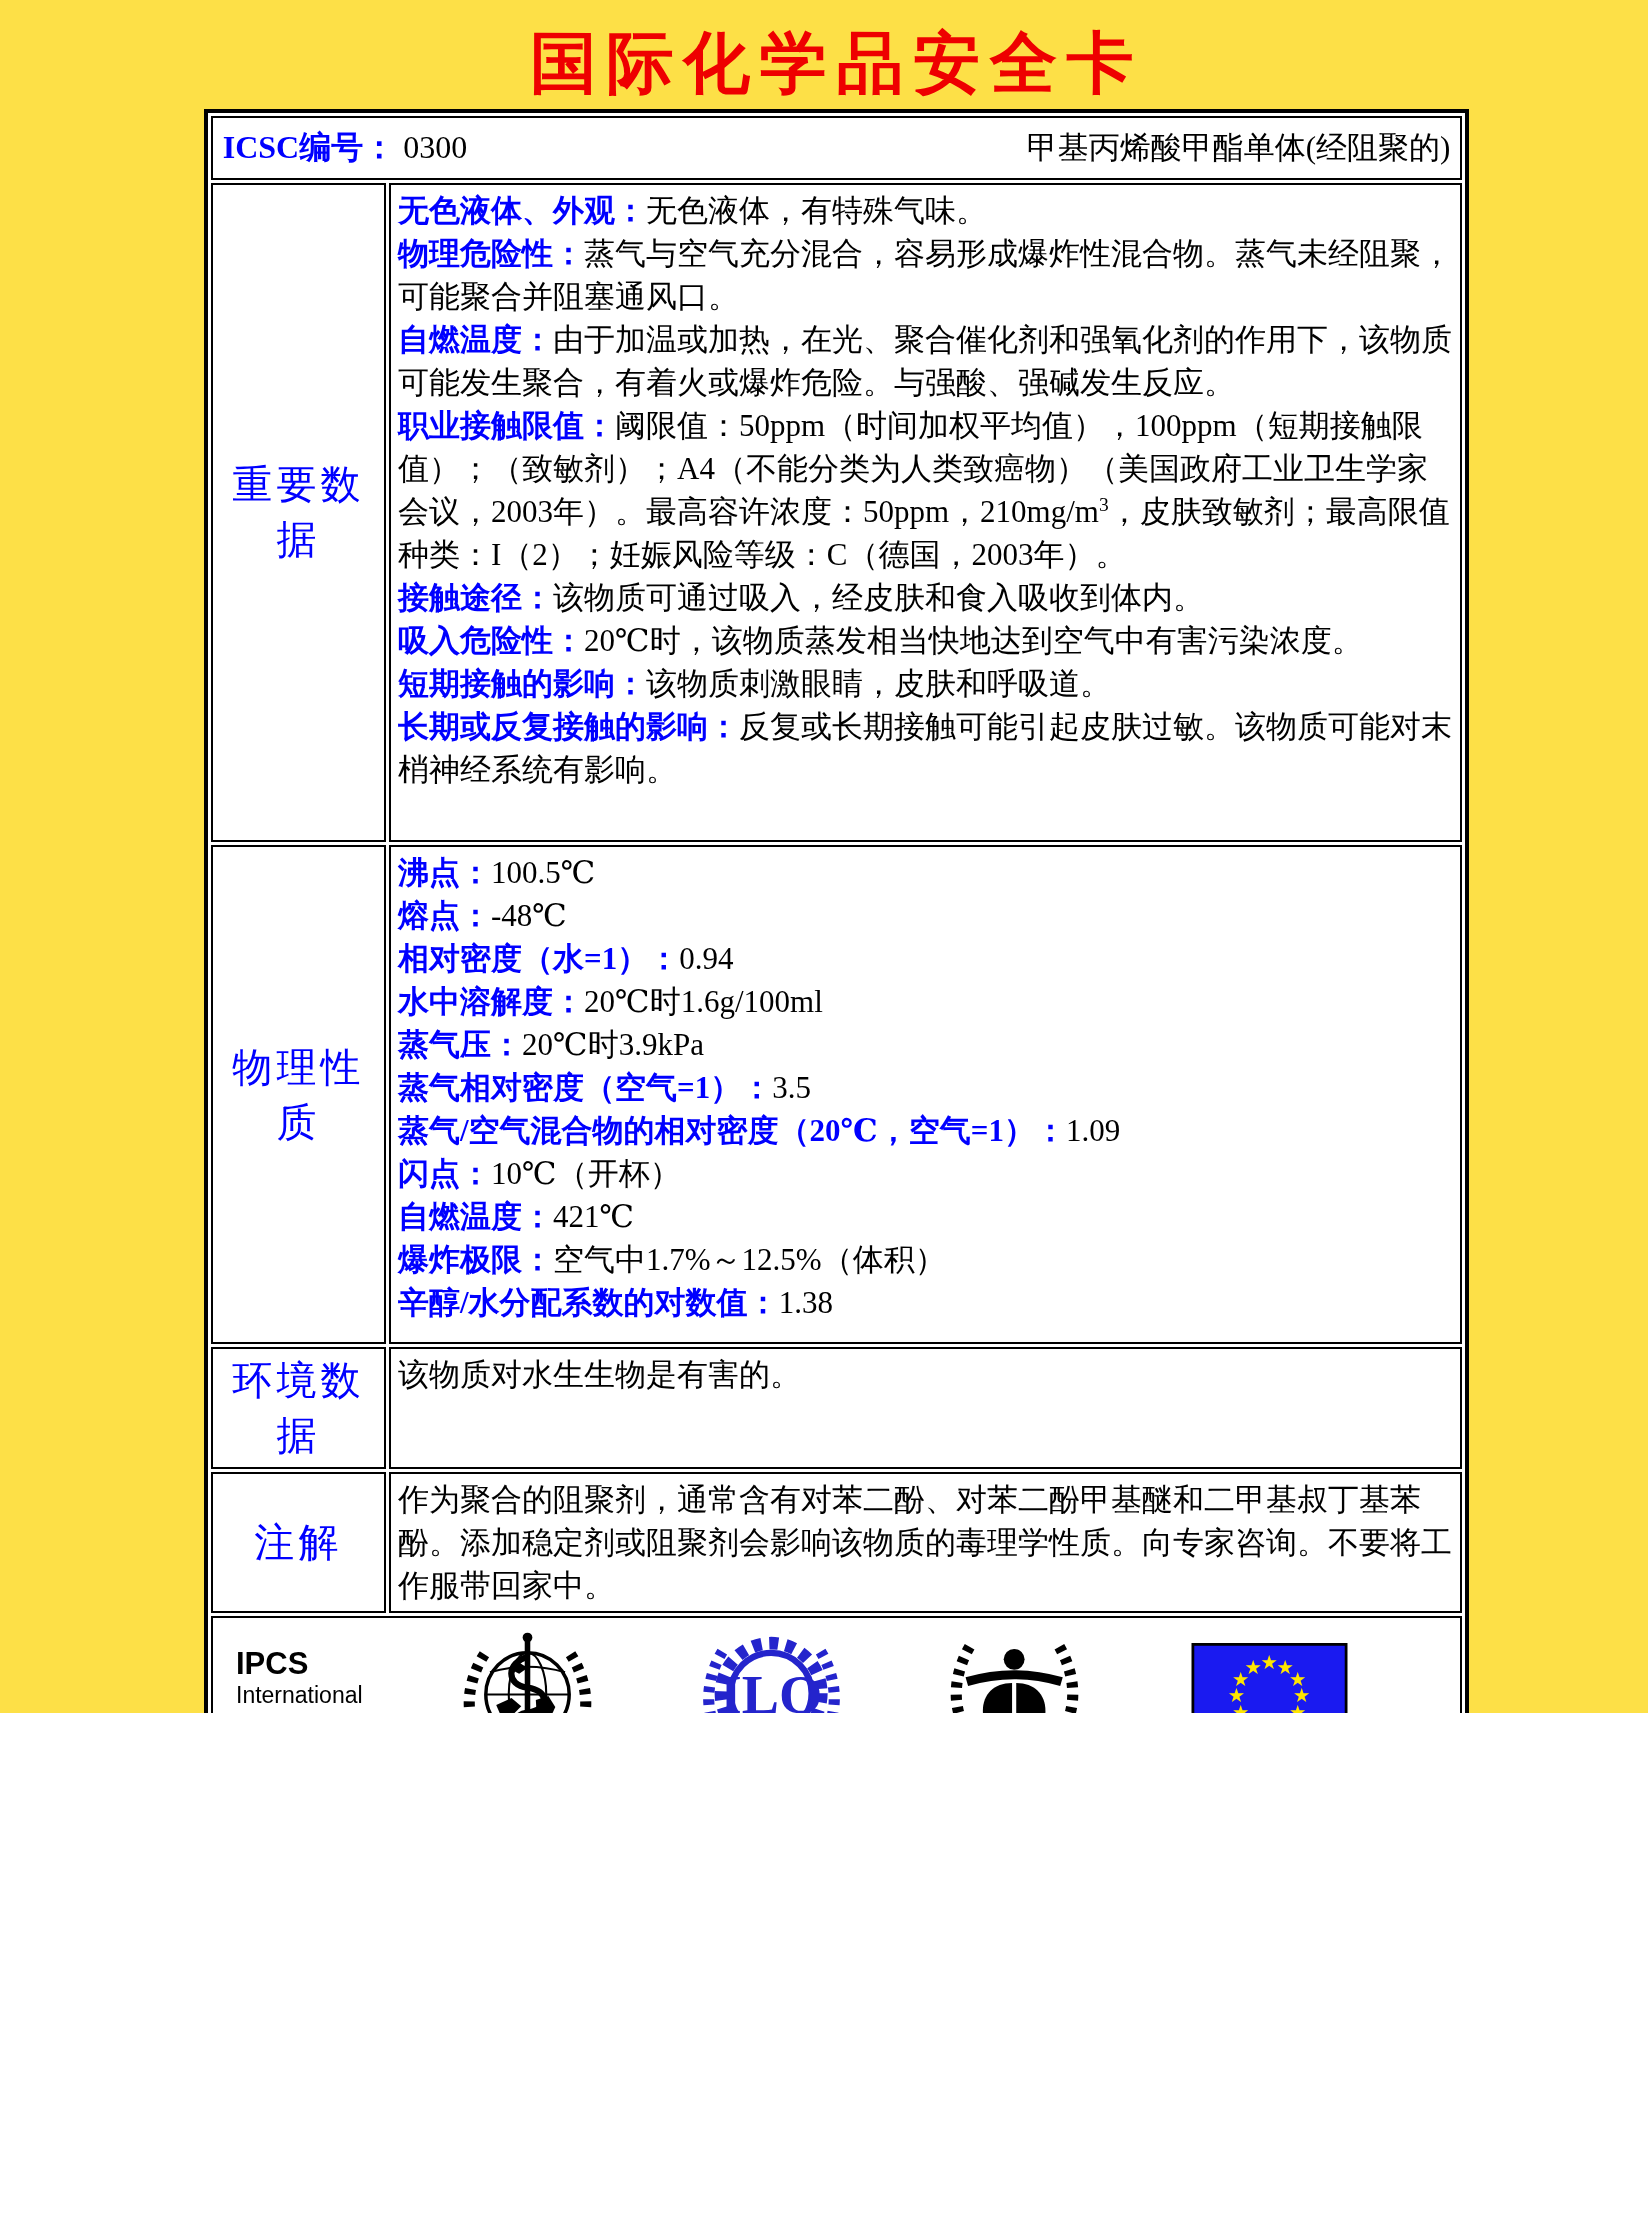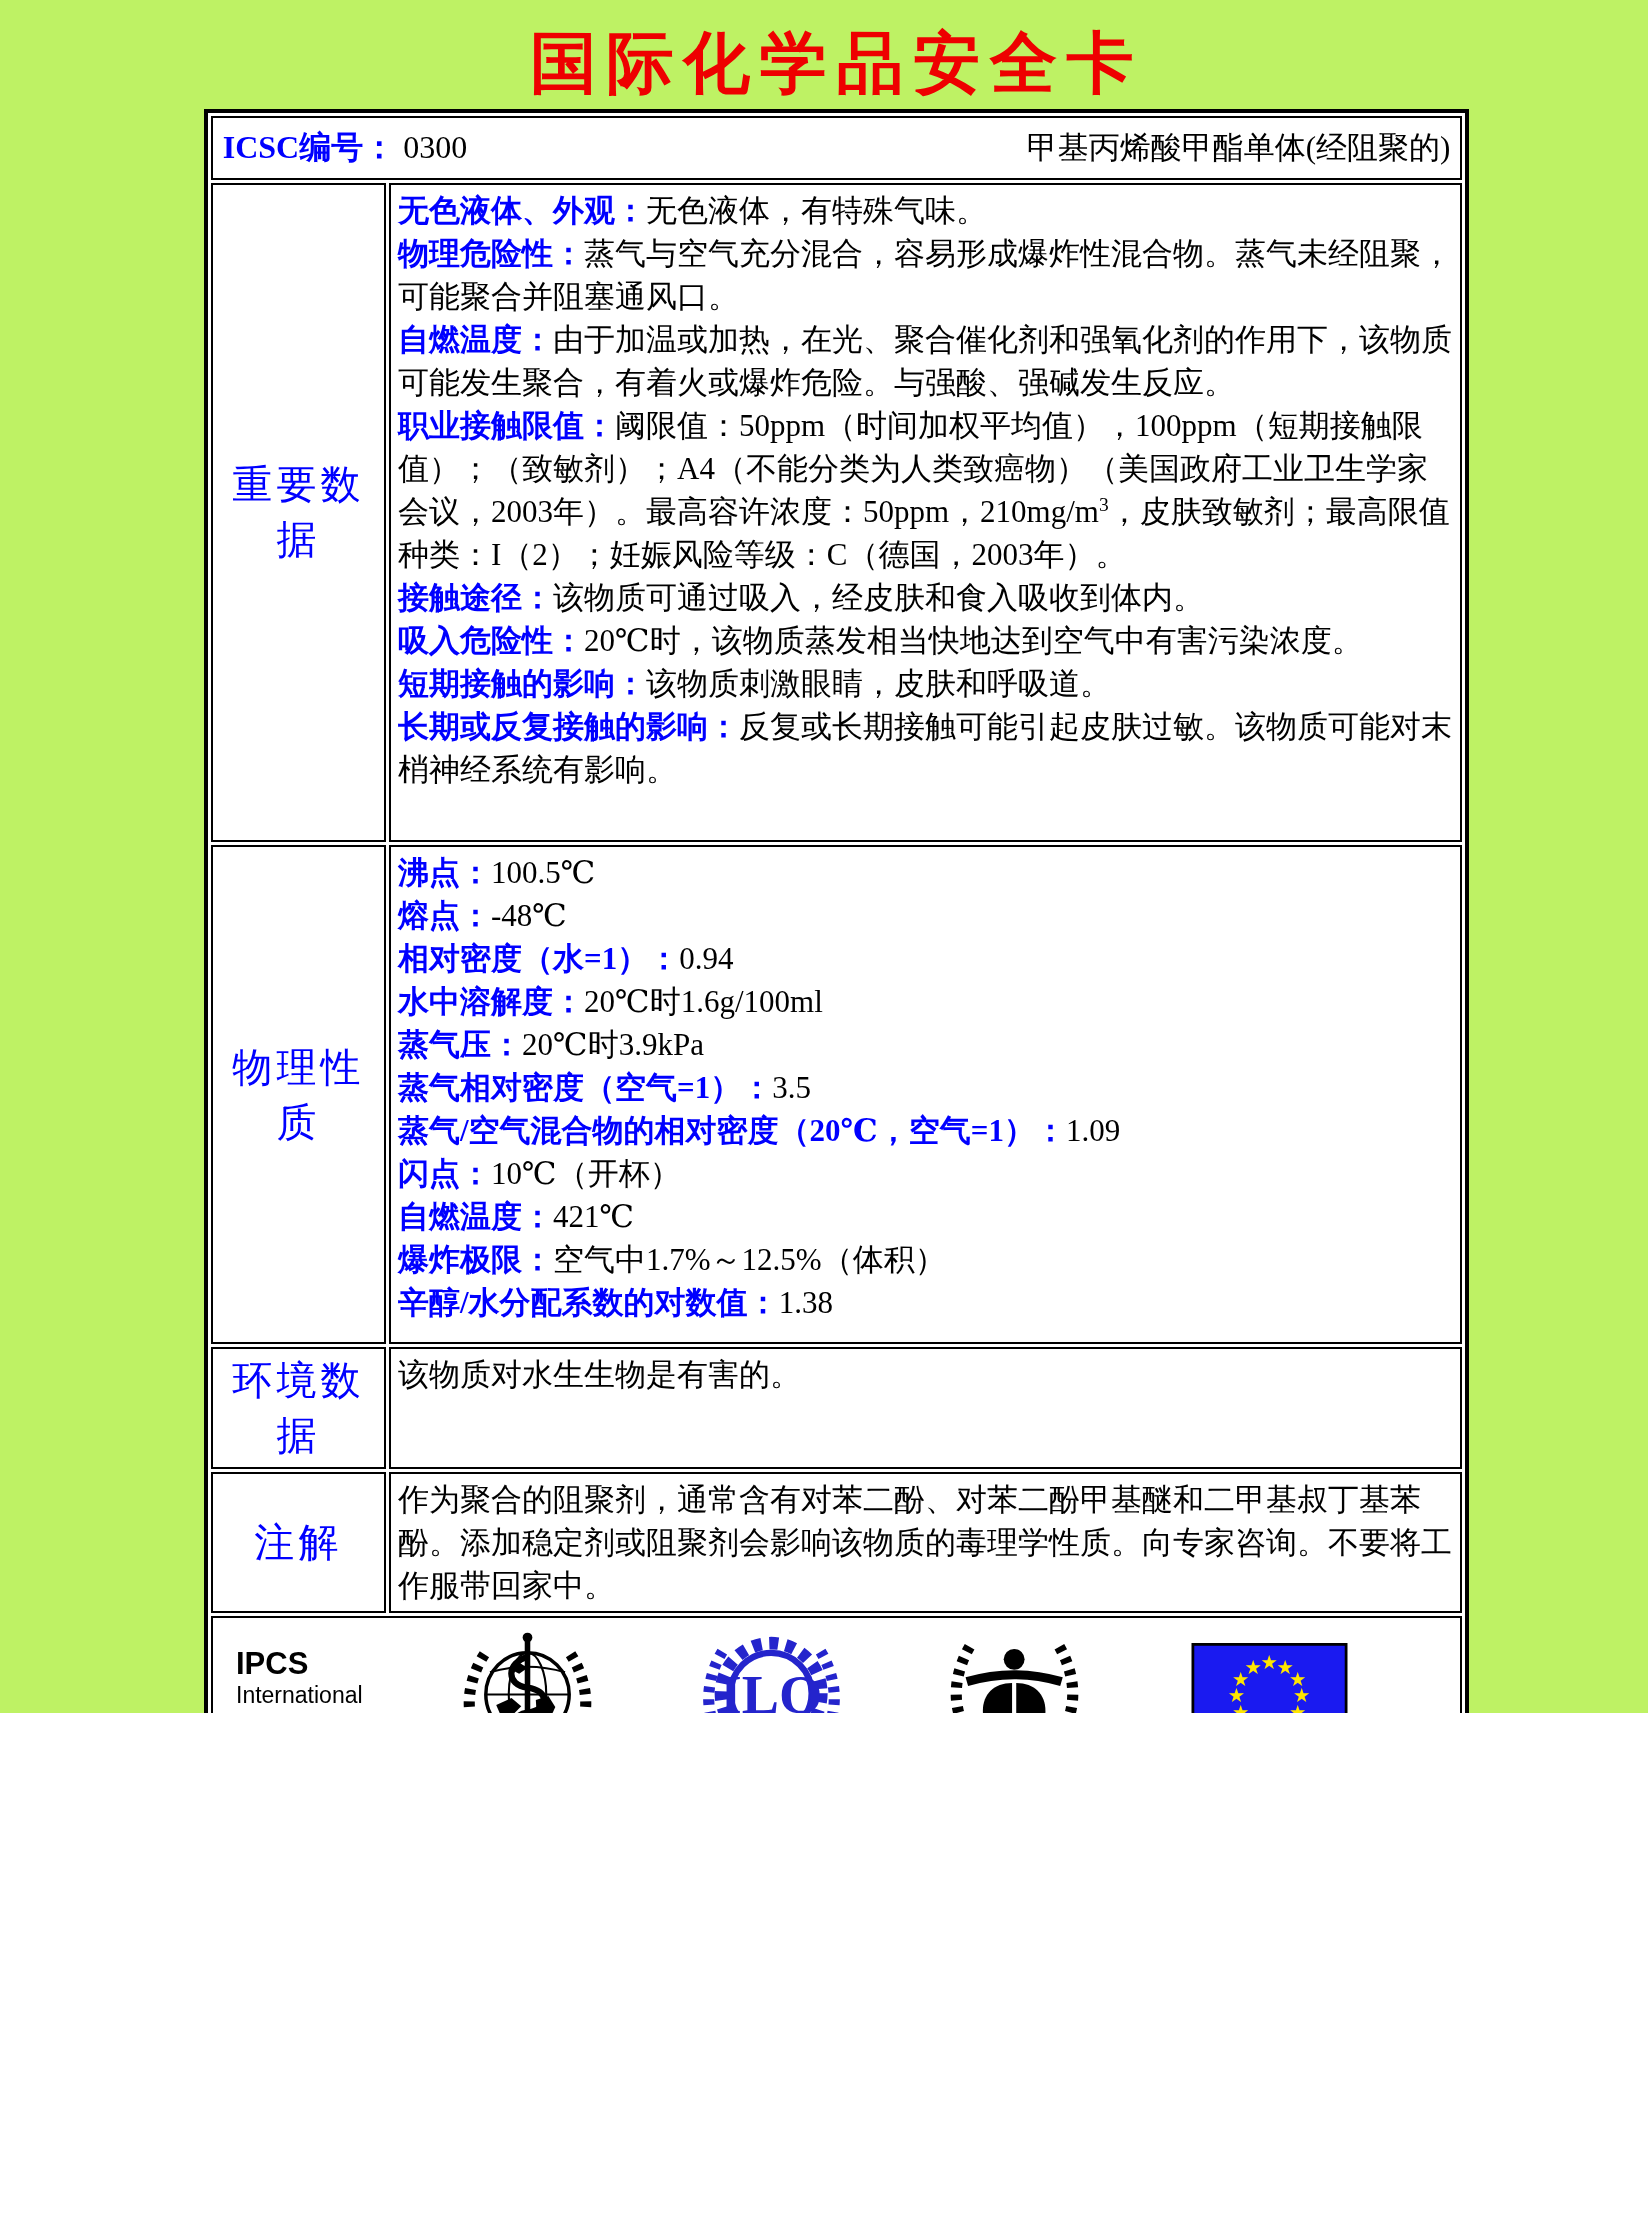--- a/index.html
+++ b/index.html
@@ -1,16 +1,16 @@
 <!DOCTYPE html>
 <html style="font-size:11px"><head>
 <meta charset="utf-8">
 <style>
   html,body{margin:0;padding:0;background:#ffffff;}
-  .page{position:relative;width:1648px;height:1713px;background:#bef264;
+  .page{position:relative;width:1648px;height:1713px;background:#fde047;
         font-family:"Liberation Serif","DejaVu Serif",serif;color:#000;}
   .title{width:1265px;margin:0 0 0 204px;padding-top:26.5px;height:82px;
          text-align:center;font-size:67px;font-weight:bold;color:#ee0000;
          letter-spacing:9.7px;line-height:1.1;}
   table.card{border-collapse:separate;border-spacing:3.5px;border:4.2px solid #000;
              margin-left:204px;width:1265px;table-layout:fixed;background:#fff;}
   td{border:2.1px solid #000;background:#fff;overflow:hidden;}
   td.label-cell{text-align:center;vertical-align:middle;color:#0000ff;
                 font-weight:normal;font-size:40px;letter-spacing:4.2px;}
   td.content-cell{vertical-align:top;padding:4.2px 5.6px 4.2px 7px;

